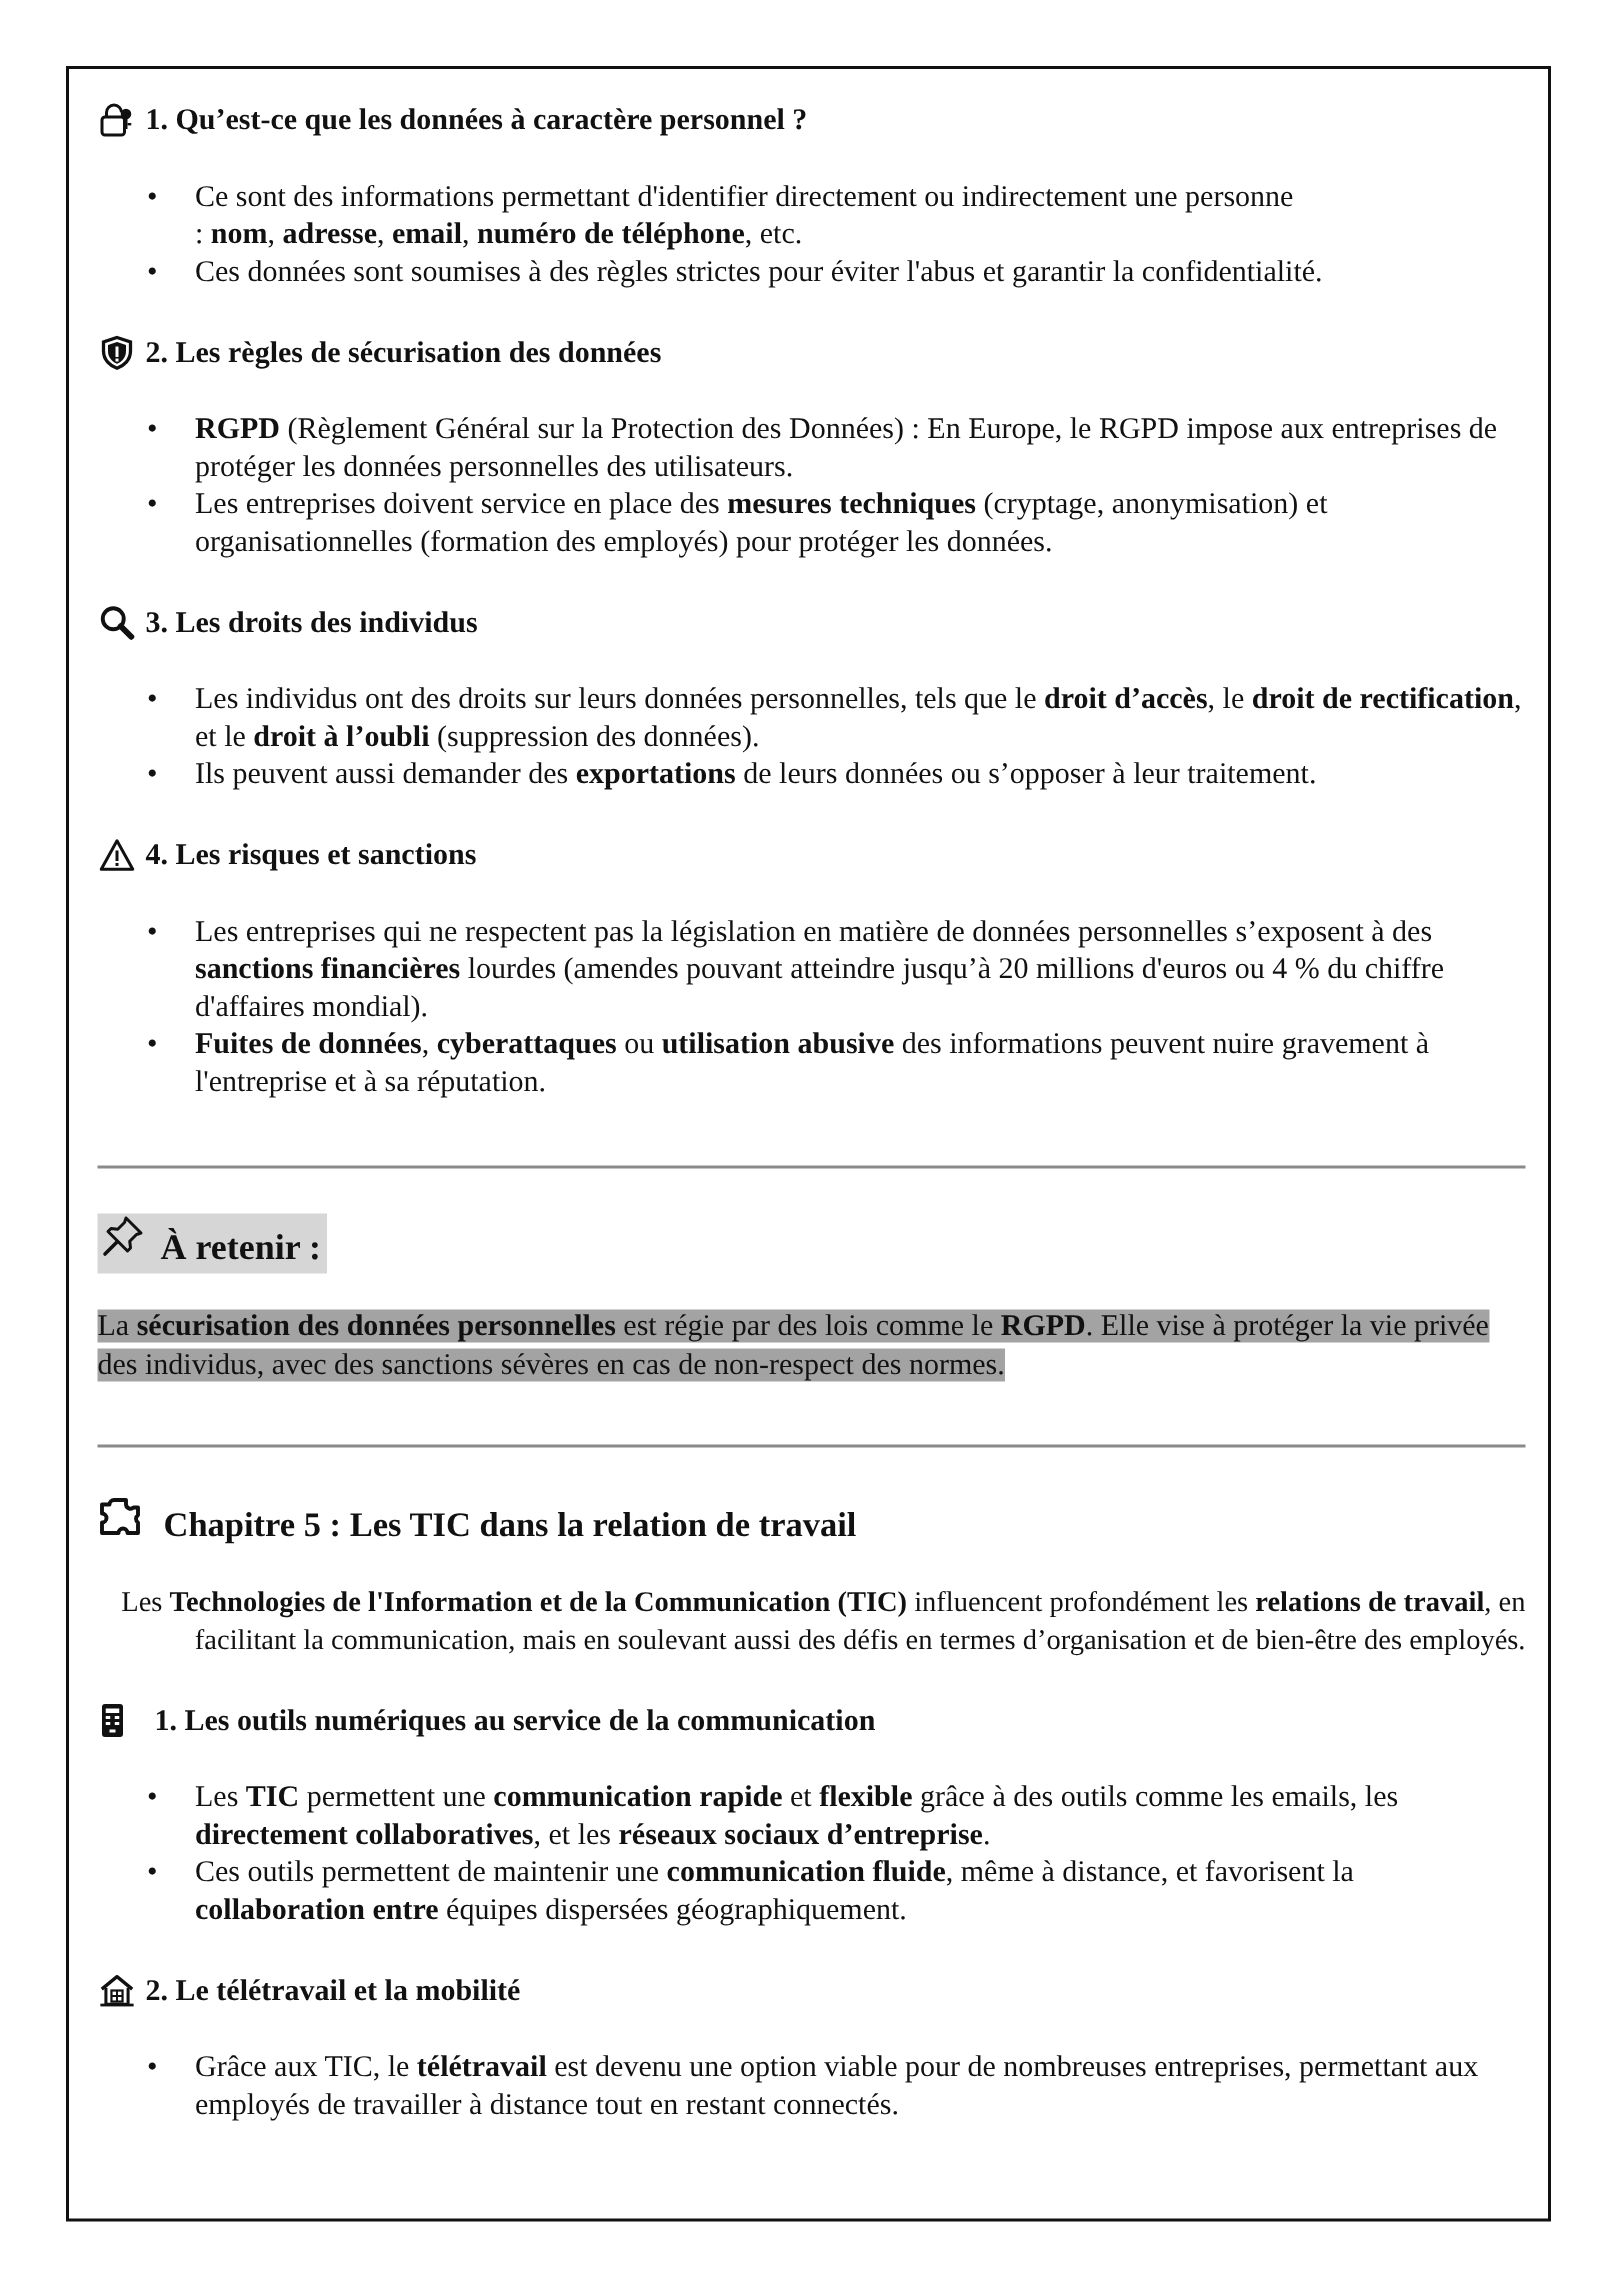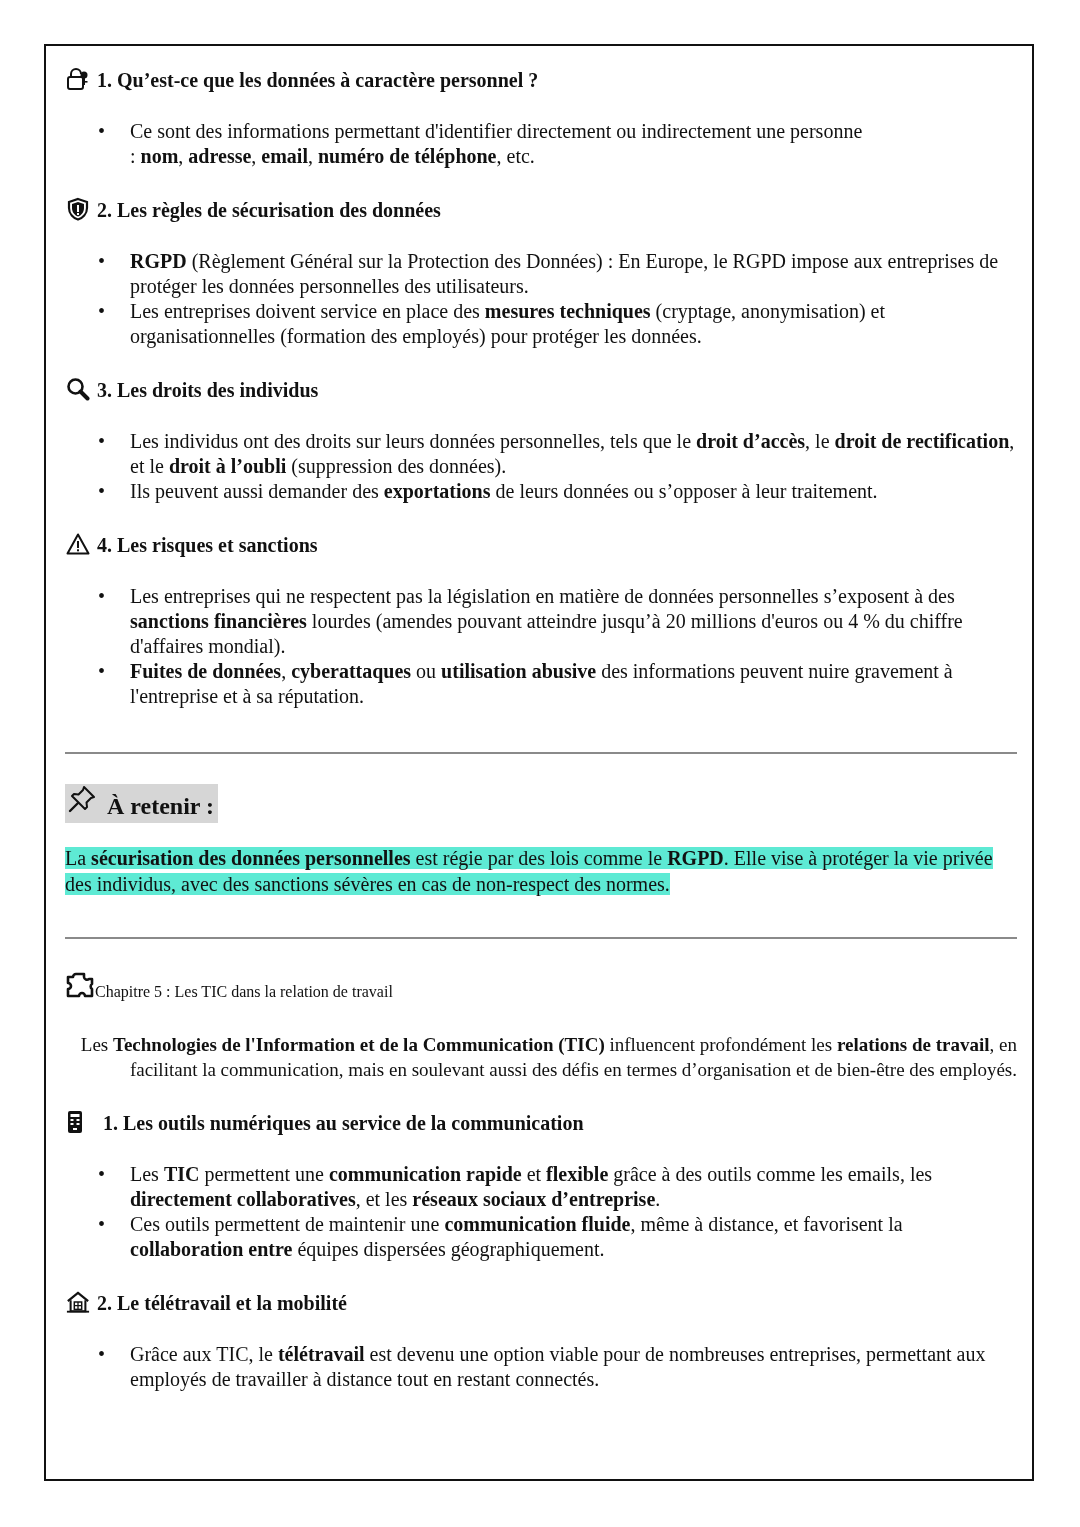--- a/index.html
+++ b/index.html
@@ -11,21 +11,21 @@
     .page-frame {
       position: absolute; left: 44px; top: 44px;
       width: 990px; height: 1437px;
       border: 2px solid #111111; box-sizing: border-box;
     }
     .content {
       position: absolute; left: 65px; top: 66px; width: 952px;
     }
     .h2 {
       font-weight: bold; font-size: 20px; line-height: 28px;
-      display: flex; gap: 6px; margin: 0;
+      display: flex; align-items: center; gap: 6px; margin: 0;
     }
     .h2 .icon { width: 26px; height: 26px; display: inline-flex; align-items: center; justify-content: center; }
     .h2 .icon svg { width: 24px; height: 24px; }
     ul.bullets {
       list-style: none; margin: 0; padding: 0 0 0 65px;
       font-size: 20px; line-height: 25px;
     }
     ul.bullets li { position: relative; margin: 0; }
     ul.bullets li::before {
       content: "\2022"; position: absolute; left: -32px; top: 0;
@@ -36,24 +36,24 @@
     }
     .retenir-title {
       display: inline-flex; align-items: flex-end; gap: 10px;
       background: #d6d6d6; font-weight: bold; font-size: 24px; line-height: 34px;
       padding: 0 4px 0 2px;
     }
     .retenir-title .icon svg { width: 30px; height: 30px; }
     .retenir-text {
       font-size: 20px; line-height: 26px; margin: 0;
     }
-    .hl { background: #5eead4; }
+    .hl { background: #a3a3a3; }
     .chapter-title {
-      font-weight: normal; font-size: 16px; line-height: 32px;
-      display: flex; align-items: center; margin: 0;
+      font-weight: bold; font-size: 23px; line-height: 32px;
+      display: flex; align-items: center; gap: 14px; margin: 0;
     }
     .chapter-title .icon svg { width: 30px; height: 30px; }
     .para { font-size: 19px; line-height: 25px; margin: 0; text-align: right; }
     b { font-weight: bold; }
   </style>
 </head>
 <body>
 
 <div class="page-frame"></div>
 
@@ -68,20 +68,21 @@
           <circle cx="18" cy="8" r="3.5" fill="#111"></circle>
           <rect x="17" y="10" width="2" height="8" fill="#111"></rect>
           <rect x="19" y="14" width="2.5" height="1.6" fill="#111"></rect>
         </svg>
     </span>
     <span>1. Qu’est-ce que les données à caractère personnel ?</span>
   </h2>
   <div style="height:25px"></div>
   <ul class="bullets">
     <li><span>Ce sont des informations permettant d'identifier directement ou indirectement une personne</span><br><span>: </span><b>nom</b><span>, </span><b>adresse</b><span>, </span><b>email</b><span>, </span><b>numéro de téléphone</b><span>, etc.</span></li>
+    <li><span>Ces données sont soumises à des règles strictes pour éviter l'abus et garantir la confidentialité.</span></li>
   </ul>
   <div style="height:27px"></div>
 
   
   <h2 class="h2">
     <span class="icon">
       <svg viewBox="0 0 24 24">
           <path d="M12 2 L21 5 V11 C21 17 16.5 21 12 22.5 C7.5 21 3 17 3 11 V5 Z" fill="none" stroke="#111" stroke-width="2.2"></path>
           <path d="M12 5 L18 7 V11 C18 15.5 15 18.5 12 19.5 C9 18.5 6 15.5 6 11 V7 Z" fill="#111"></path>
           <rect x="11" y="8" width="2" height="7" fill="#fff"></rect>

